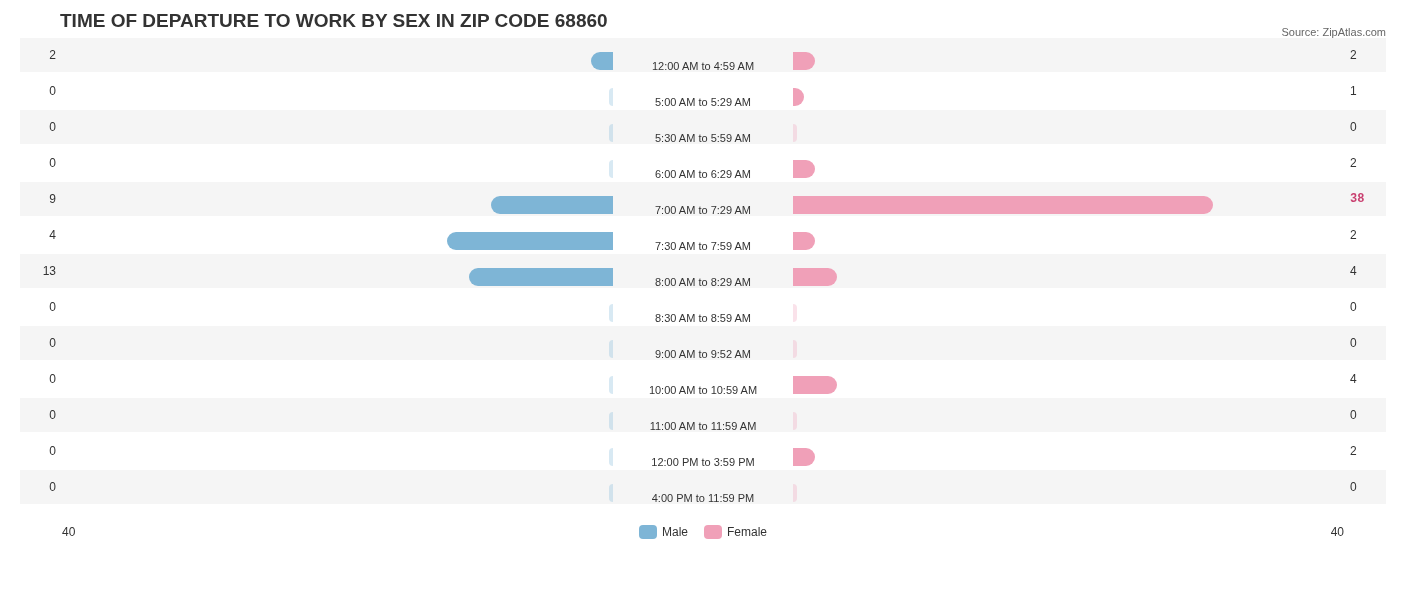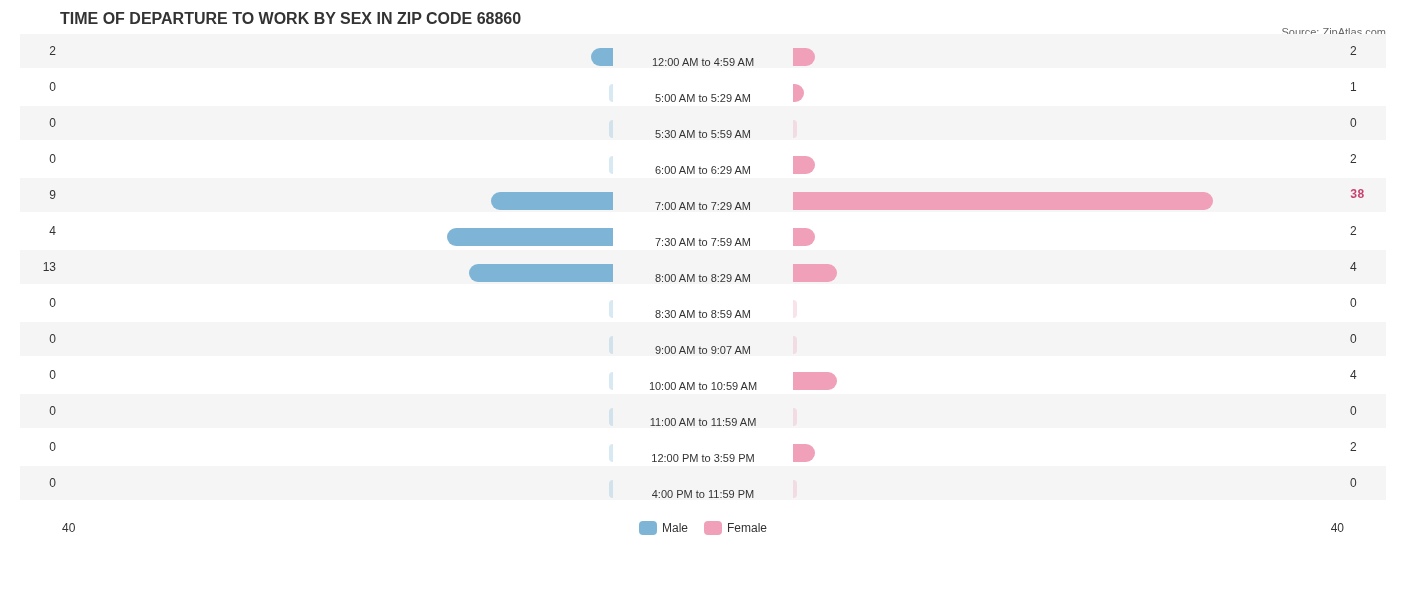--- a/index.html
+++ b/index.html
@@ -11,21 +11,21 @@
       overflow: hidden;
     }
     .chart-container {
       width: 1406px;
       height: 595px;
       background: #fff;
       padding: 10px 20px 40px 20px;
       position: relative;
     }
     .chart-title {
-      font-size: 16px;
+      font-size: 19px;
       font-weight: bold;
       color: #333;
       margin-bottom: 6px;
       padding-left: 40px;
     }
     .source-text {
       position: absolute;
       top: 26px;
       right: 20px;
       font-size: 11px;
@@ -244,21 +244,21 @@
       </div>
     </div>
     <div class="right-value">0</div>
   </div>
       <div class="bar-row">
     <div class="left-value">0</div>
     <div class="bars-center">
       <div class="left-bar-wrap">
         <div class="bar-blue" style="width:4px; opacity:0.3;"></div>
       </div>
-      <div class="label-center">9:00 AM to 9:07 AM</div>
+      <div class="label-center">9:00 AM to 9:52 AM</div>
       <div class="right-bar-wrap">
         <div class="bar-pink" style="width:4px; opacity:0.3;"></div>
       </div>
     </div>
     <div class="right-value">0</div>
   </div>
       <div class="bar-row">
     <div class="left-value">0</div>
     <div class="bars-center">
       <div class="left-bar-wrap">

